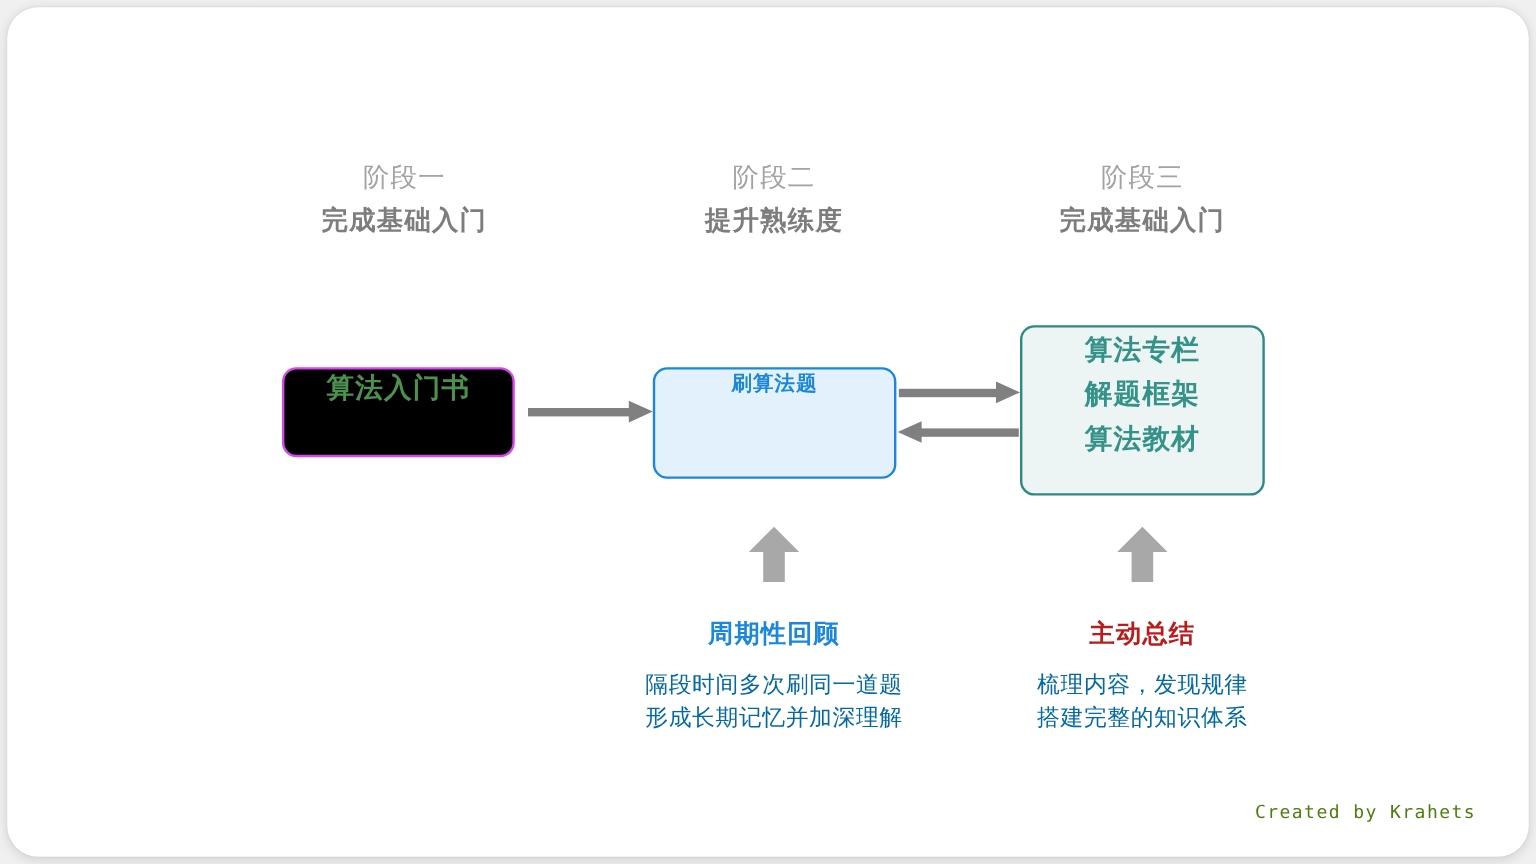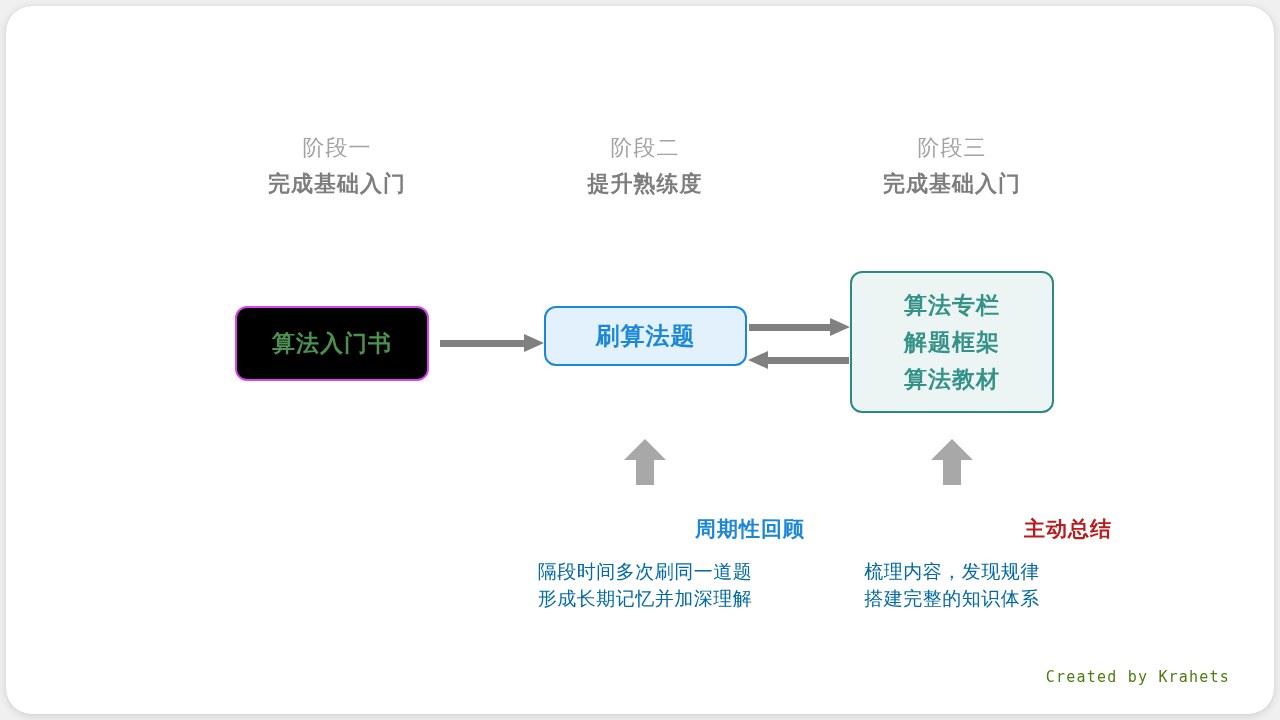--- a/index.html
+++ b/index.html
@@ -51,39 +51,38 @@
   #stage-3 { left: 816px; top: 125px; }
 
   
   .node {
     position: absolute;
     box-sizing: border-box;
     border-radius: 12px;
     display: flex;
     flex-direction: column;
     align-items: center;
-    justify-content: center;
     font-weight: bold;
     letter-spacing: 1px;
   }
   #node-book {
     left: 229px; top: 300px;
     width: 194px; height: 75px;
     background: #000000;
     border: 2px solid #d946ef;
     color: #4d9150;
     font-size: 23px;
   }
   #node-practice {
     left: 538px; top: 300px;
-    width: 203px; height: 60px;
+    width: 203px; height: 93px;
     background: #e2f1fc;
     border: 2px solid #1b87d8;
     color: #1b87d8;
-    font-size: 24px;
+    font-size: 17px;
   }
   #node-resources {
     left: 844px; top: 265px;
     width: 204px; height: 142px;
     background: #ecf5f3;
     border: 2px solid #2d8a82;
     color: #349288;
     font-size: 23px;
   }
   #node-resources .res-line { line-height: 37px; }
@@ -141,21 +140,20 @@
   .note {
     position: absolute;
     width: 320px;
     text-align: center;
   }
   .note-title {
     font-size: 21px;
     font-weight: bold;
     line-height: 34px;
     letter-spacing: 1px;
-    text-align: right;
   }
   .note-body {
     font-size: 19px;
     color: #0369a1;
     line-height: 27px;
     letter-spacing: 0.5px;
     margin-top: 12px;
   }
   #note-review { left: 479px; top: 506px; }
   #note-review .note-title { color: #1b87d8; }

